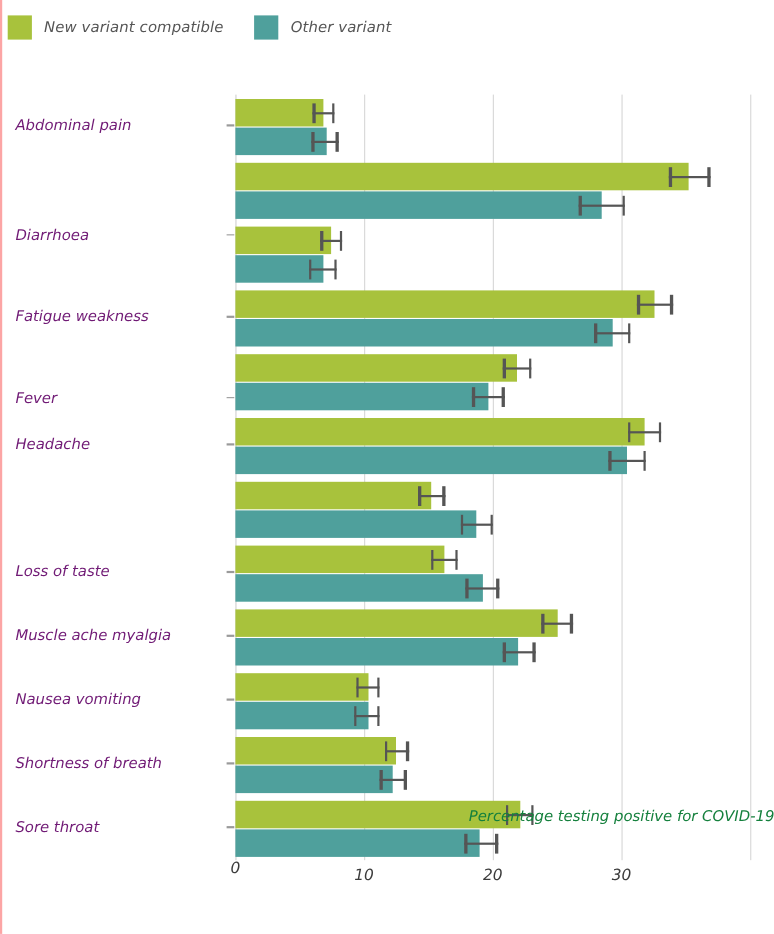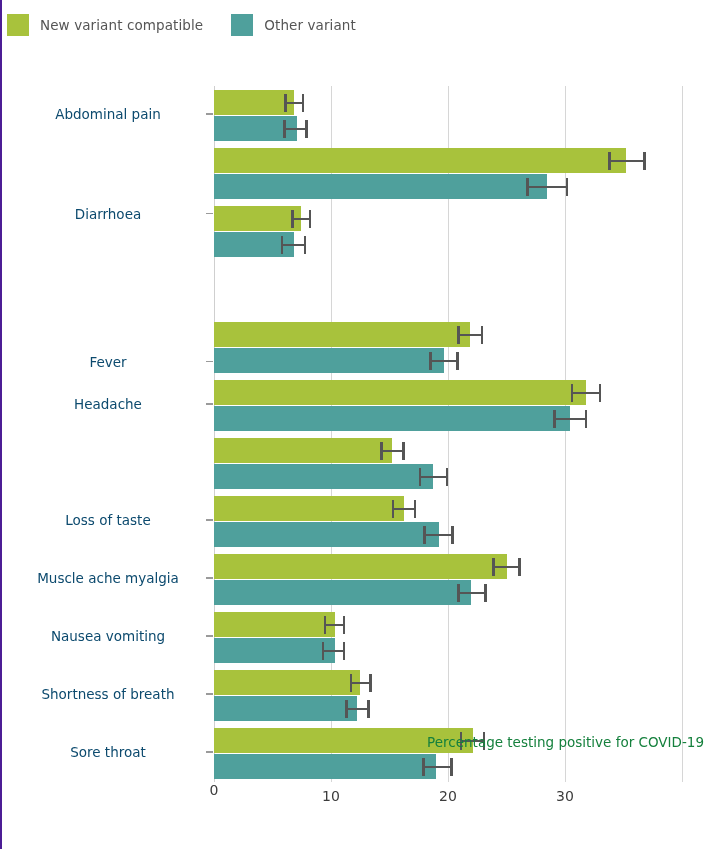--- a/index.html
+++ b/index.html
@@ -5,22 +5,23 @@
   html,body{margin:0;padding:0;}
   body{
     width:704px;height:849px;
     background:#ffffff;
     font-family:"DejaVu Sans", sans-serif;
     overflow:hidden;
     position:relative;
   }
   .frame{
     position:absolute;inset:0;
-    border-left:2px solid #4c1d95;
+    border-left:2px solid #fca5a5;
     box-sizing:border-box;
+    font-style:italic;
   }
   
   .legend{
     position:absolute;left:0;top:12px;
     display:flex;align-items:center;
     height:26px;
   }
   .legend-item{display:flex;align-items:center;margin-right:28px;}
   .legend-swatch{width:22px;height:22px;display:block;}
   .legend-label{
@@ -53,22 +54,22 @@
   .err-cap{
     position:absolute;top:4px;width:2.5px;height:18px;background:#555555;
   }
   .err-cap.lo{left:0;}
   .err-cap.hi{right:0;}
   
   .ytick{
     position:absolute;
     right:100%;
     width:200px;
-    text-align:center;
-    font-size:13.5px;color:#0c4a6e;
+    text-align:left;
+    font-size:13.5px;color:#701a75;
     white-space:nowrap;
   }
   .ytick .txt{padding-right:12px;}
   .ytick .dash{
     position:absolute;right:1px;top:50%;margin-top:-1px;
     width:7px;height:1.5px;background:#9a9a9a;
   }
   
   .xtick{
     position:absolute;
@@ -144,20 +145,35 @@
           <span class="err-cap lo"></span>
           <span class="err-cap hi"></span>
         </div>
         <div class="bar t" title="Other variant: 6.8" style="width: 79.56px; background: rgb(79, 160, 156);"></div>
         <div class="errbar" style="left: 66.69px; width: 25.74px; top: 26px;">
           <span class="err-line"></span>
           <span class="err-cap lo"></span>
           <span class="err-cap hi"></span>
         </div>
       </div>
+      <div class="row" style="top: 177.5px; height: 51px;">
+        <div class="ytick" style="top: 16.5px;"><span class="txt">Fatigue weakness</span><span class="dash"></span></div>
+        <div class="bar g" title="New variant compatible: 32.6" style="width: 381.42px; background: rgb(168, 194, 60);"></div>
+        <div class="errbar" style="left: 365.04px; width: 32.76px; top: 0px;">
+          <span class="err-line"></span>
+          <span class="err-cap lo"></span>
+          <span class="err-cap hi"></span>
+        </div>
+        <div class="bar t" title="Other variant: 29.3" style="width: 342.81px; background: rgb(79, 160, 156);"></div>
+        <div class="errbar" style="left: 326.43px; width: 32.76px; top: 26px;">
+          <span class="err-line"></span>
+          <span class="err-cap lo"></span>
+          <span class="err-cap hi"></span>
+        </div>
+      </div>
       <div class="row" style="top: 235.5px; height: 51px;">
         <div class="ytick" style="top: 32px;"><span class="txt">Fever</span><span class="dash"></span></div>
         <div class="bar g" title="New variant compatible: 21.9" style="width: 256.23px; background: rgb(168, 194, 60);"></div>
         <div class="errbar" style="left: 243.36px; width: 25.74px; top: 0px;">
           <span class="err-line"></span>
           <span class="err-cap lo"></span>
           <span class="err-cap hi"></span>
         </div>
         <div class="bar t" title="Other variant: 19.7" style="width: 230.49px; background: rgb(79, 160, 156);"></div>
         <div class="errbar" style="left: 215.28px; width: 29.25px; top: 26px;">

